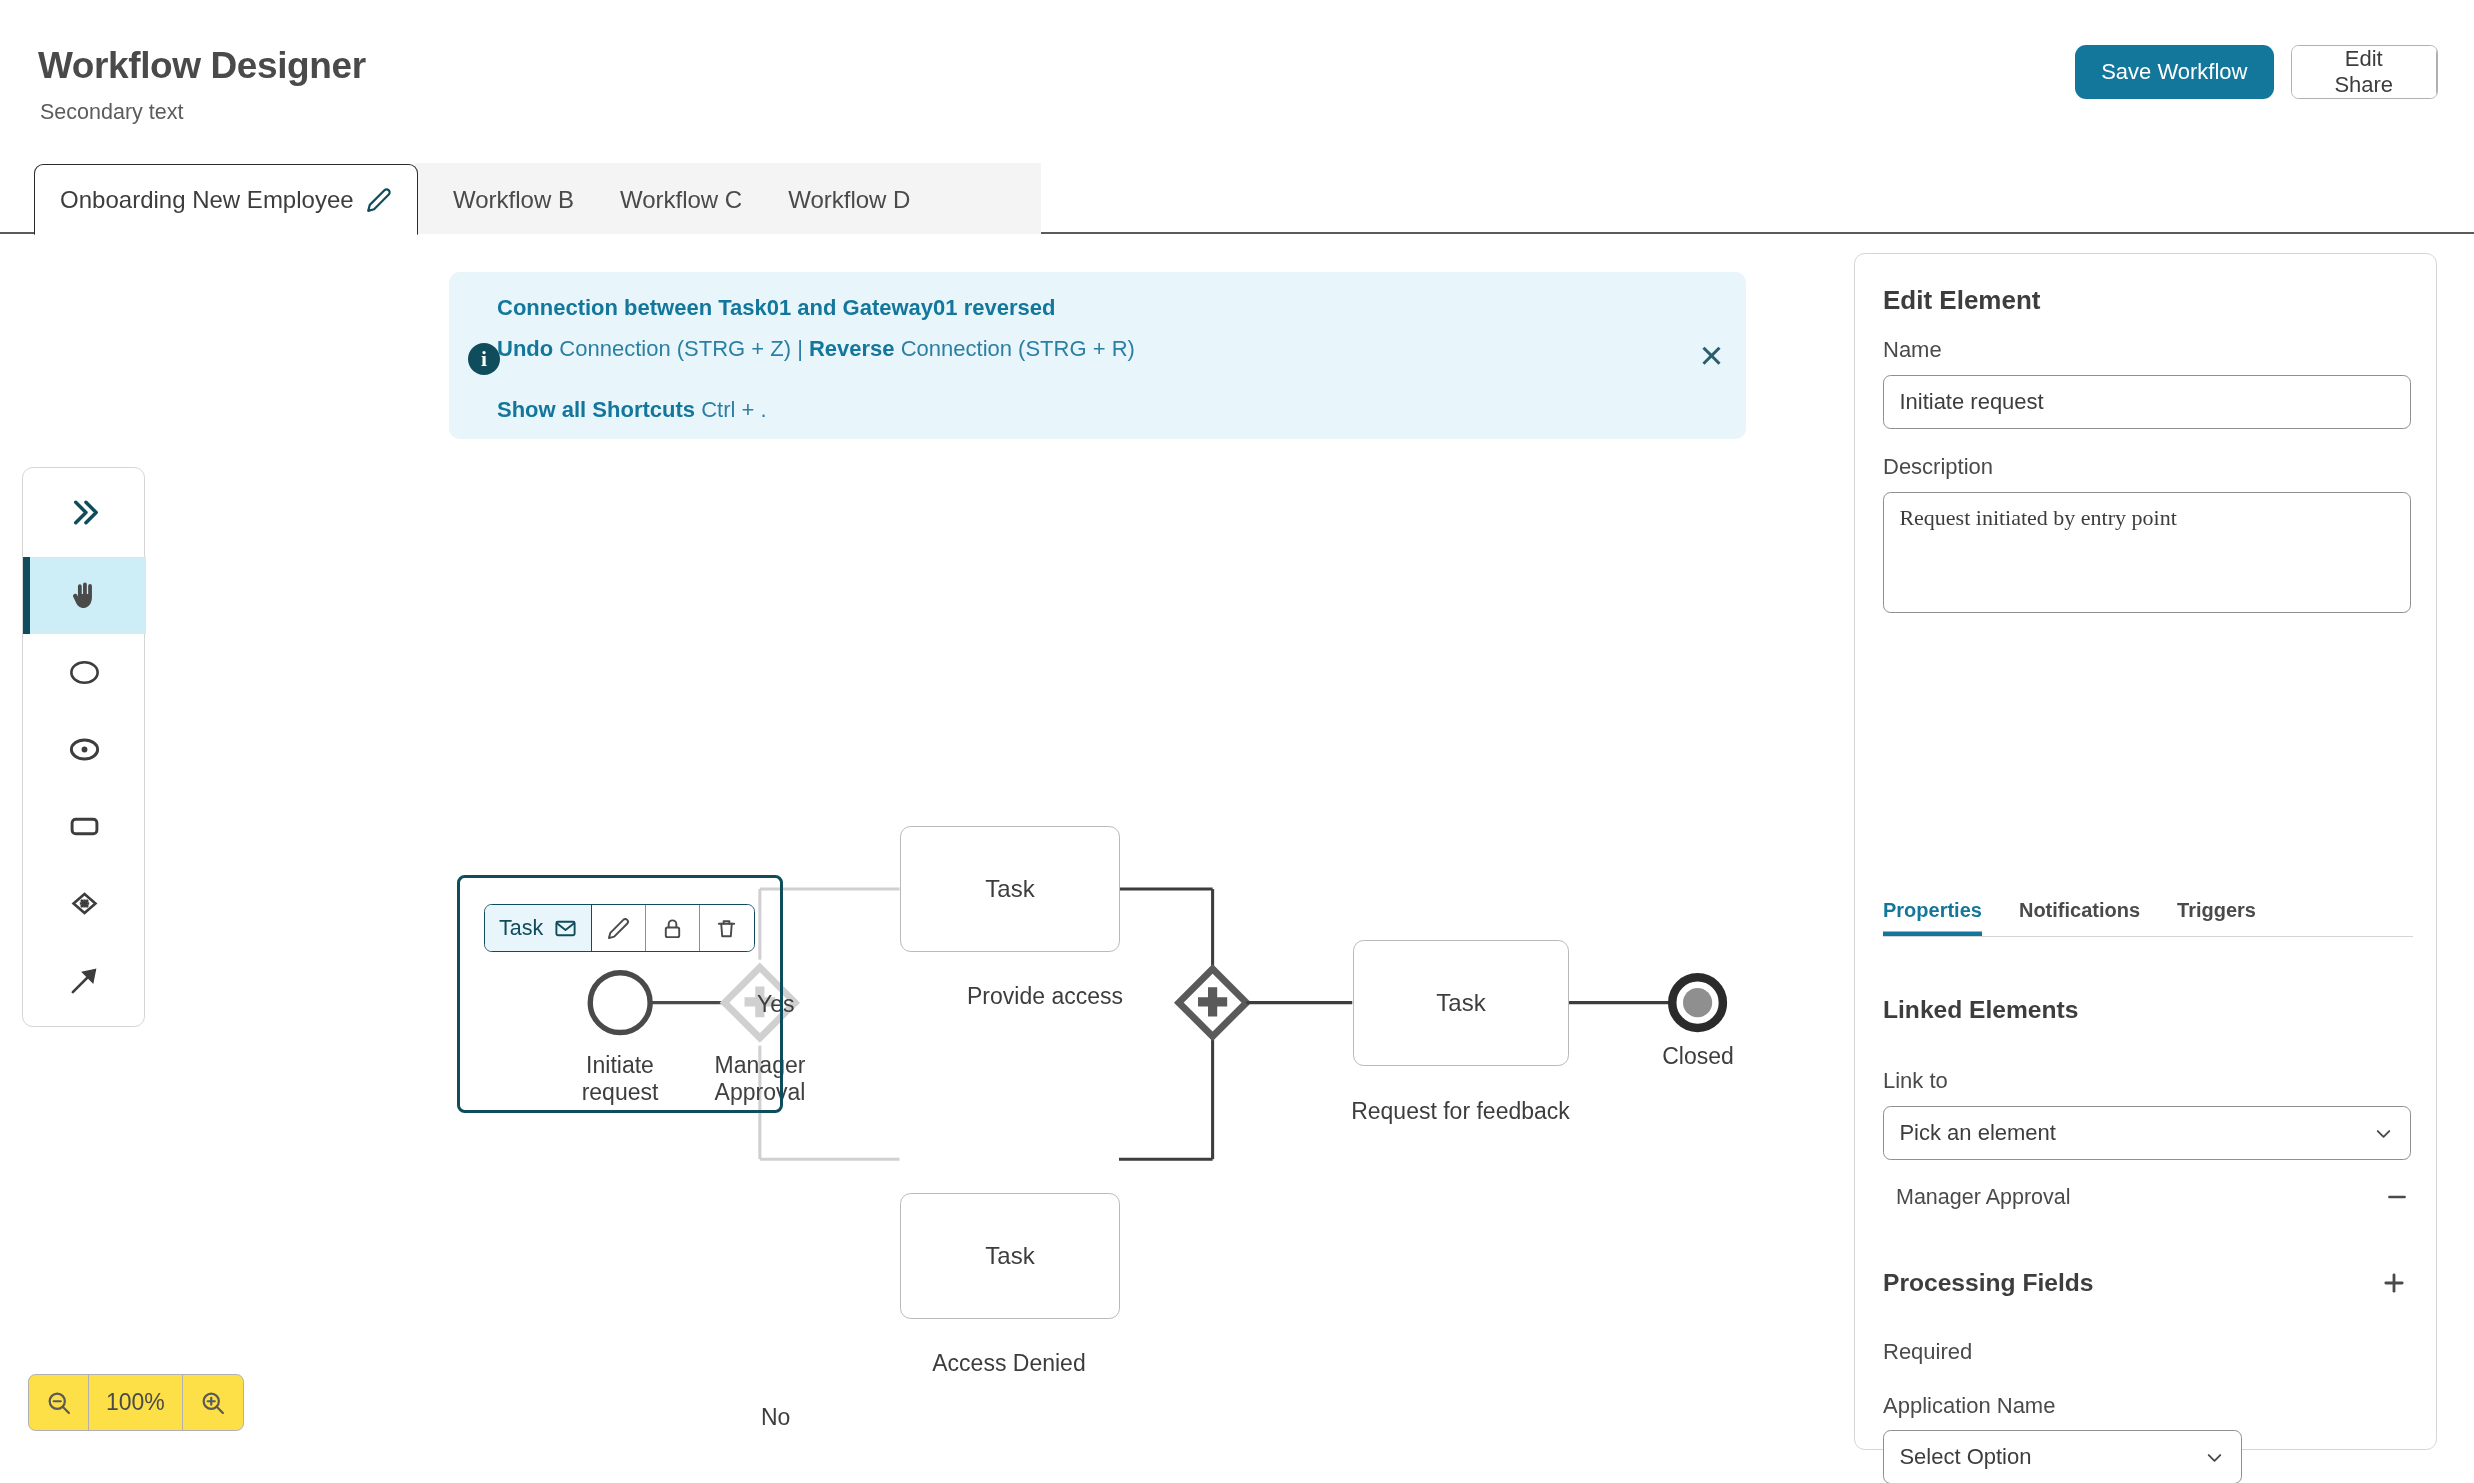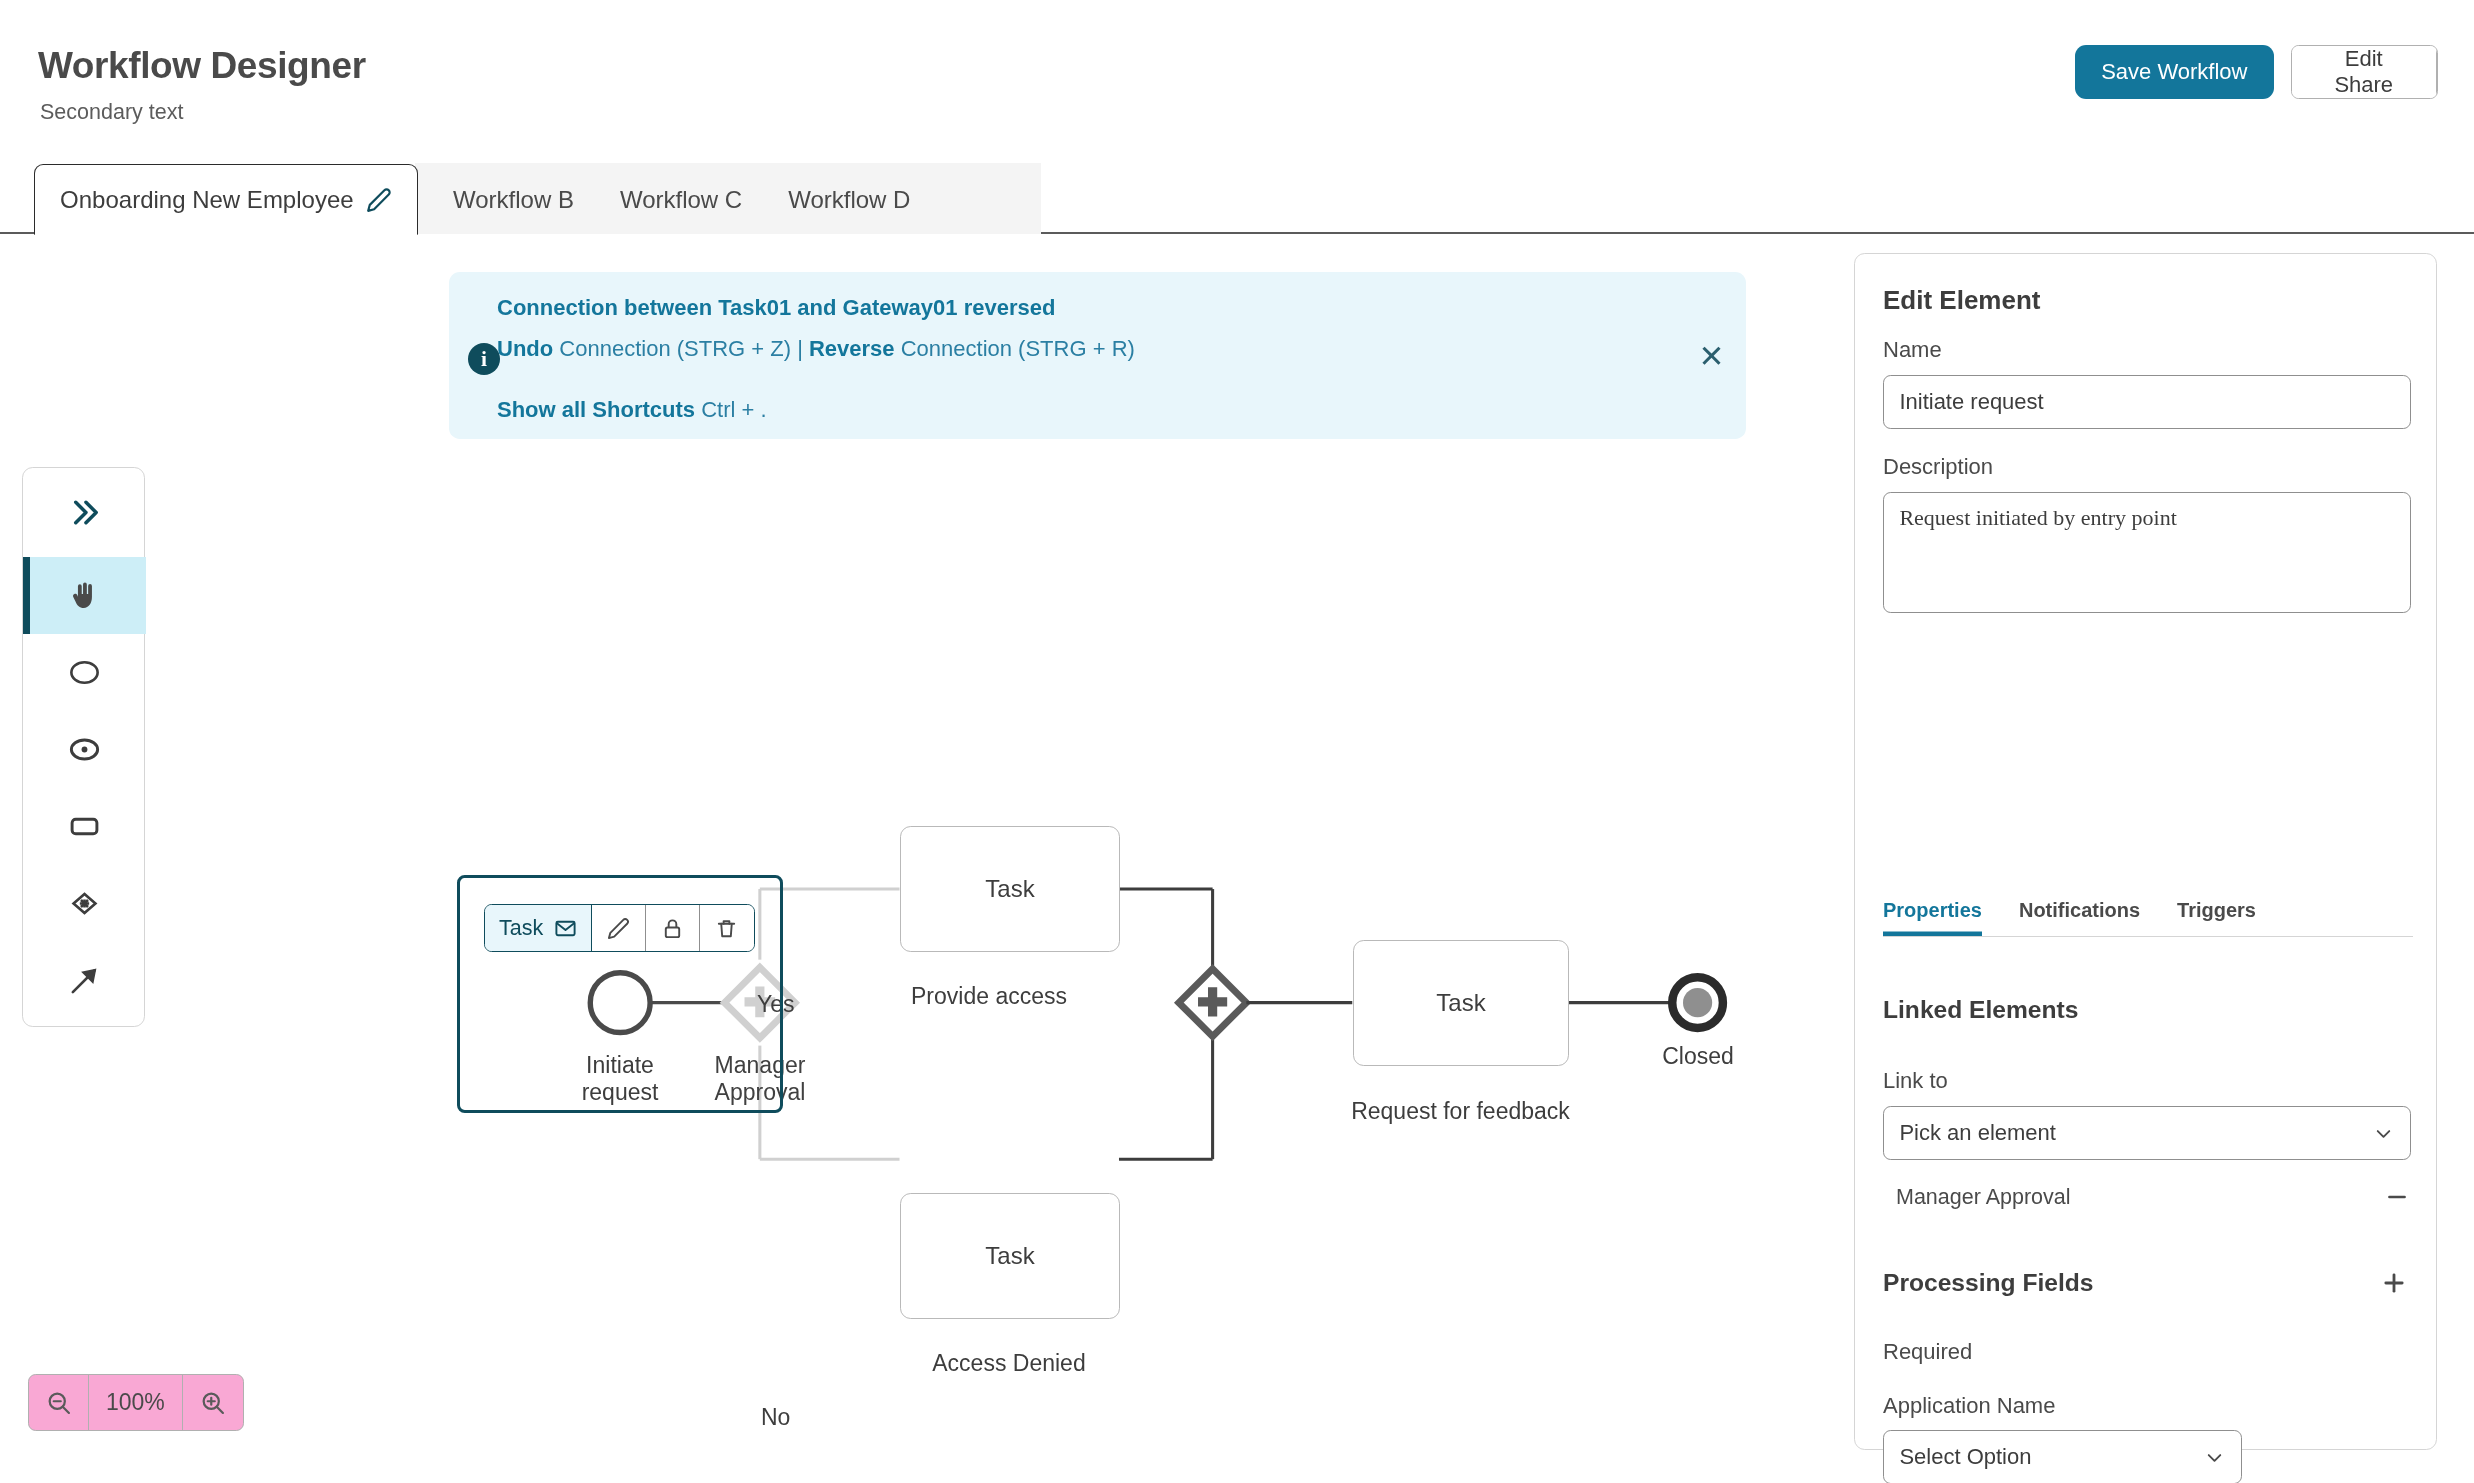--- a/index.html
+++ b/index.html
@@ -138,21 +138,21 @@
   .nt-btn {
     width: 54px; display: flex; align-items: center; justify-content: center;
     border-right: 1.5px solid #8f8f8f; cursor: pointer; background:#fff;
   }
   .nt-btn:last-child { border-right: none; }
 
   
   .zoom-ctl {
     position: absolute; left: 28px; top: 1374px; height: 57px;
     display: flex; align-items: stretch;
-    border: 1.5px solid #b0b0b0; border-radius: 7.7px; overflow: hidden; background:#f9a8d4;
+    border: 1.5px solid #b0b0b0; border-radius: 7.7px; overflow: hidden; background:#fde047;
   }
   .zoom-btn { width: 60px; display: flex; align-items: center; justify-content: center;
     border-right: 1.5px solid #b0b0b0; cursor: pointer; }
   .zoom-level { display: flex; align-items: center; justify-content: center;
     padding: 0 17px; font-size: 23px; color: #4a4a4a; border-right: 1.5px solid #b0b0b0; }
   .zoom-btn:last-child { border-right: none; }
 
   
   .side-panel {
     position: absolute; left: 1854px; top: 253px; width: 583px; height: 1197px;
@@ -341,21 +341,21 @@
 
       <circle cx="808" cy="986" r="39" fill="#ffffff" stroke="#4a4a4a" stroke-width="7"></circle>
 
       <circle cx="2212" cy="986" r="33" fill="#ffffff" stroke="#2b2b2b" stroke-width="11"></circle>
       <circle cx="2212" cy="986" r="19" fill="#8f8f8f"></circle>
     </svg>
 
     <div class="task-box" style="left:900px; top:580px; width:220px; height:126px;">
       <span>Task</span>
     </div>
-    <div class="node-label" style="left:818px; top:737px; width:342px;">Provide access</div>
+    <div class="node-label" style="left:874px; top:737px; width:342px;">Provide access</div>
 
     <div class="task-box" style="left:900px; top:947px; width:220px; height:126px;">
       <span>Task</span>
     </div>
     <div class="node-label" style="left:838px; top:1104px; width:342px;">Access Denied</div>
 
     <div class="task-box" style="left:1353px; top:694px; width:216px; height:126px;">
       <span>Task</span>
     </div>
     <div class="node-label" style="left:1274px; top:852px; width:373px;">Request for feedback</div>

